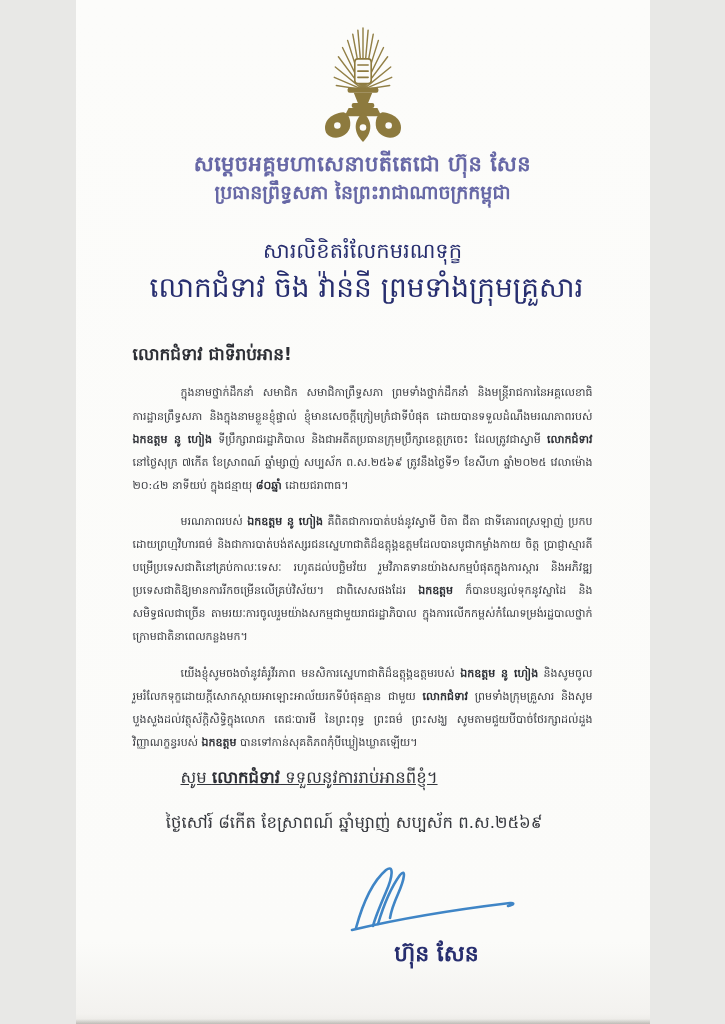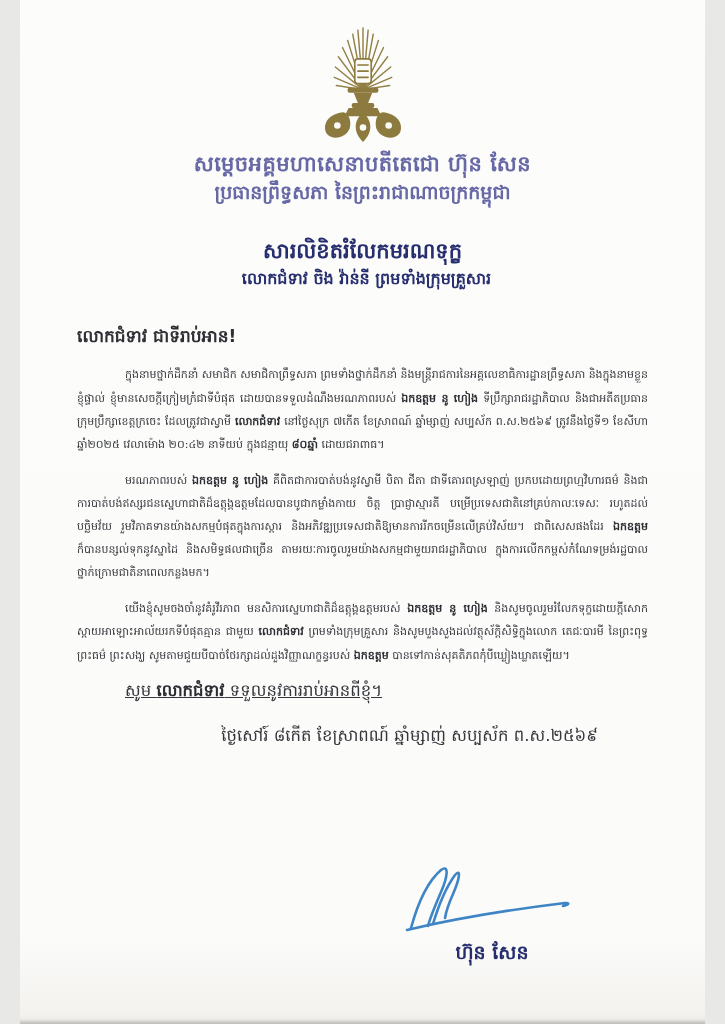--- a/index.html
+++ b/index.html
@@ -1,44 +1,44 @@
 <!DOCTYPE html>
 <html><head>
 <meta charset="utf-8">
 <style>
   html,body{margin:0;padding:0;background:#e8e8e6;}
   .page{
     position:relative;
-    width:685px;height:1024px;
+    width:574px;height:1024px;
     margin:0 auto;
     background:linear-gradient(180deg,#fcfcfa 0%, #fbfbf9 92%, #f3f2ef 99%, #e9e8e4 100%);
     overflow:hidden;
     font-family:"DejaVu Sans", sans-serif;
     color:#2f3136;
   }
   .crest-wrap{display:flex;justify-content:center;padding-top:26px;}
   .letterhead{
     text-align:center;
     color:#6768a6;
     font-weight:bold;
     margin-top:6px;
     line-height:1.4;
   }
   .letterhead .lh1{font-size:21px;letter-spacing:.5px;}
   .letterhead .lh2{font-size:19px;}
   .title-block{
     text-align:center;
     color:#272e6f;
-    font-weight:bold;
+    font-weight:normal;
     margin-top:30px;
     line-height:1.5;
   }
   .title-block .t1{font-size:21px;}
   .title-block .t2{font-size:20px;}
-  .title-block .t3{font-size:16px;padding-left:8px;}
+  .title-block .t3{font-size:28px;padding-left:8px;}
   .content{padding:0 57px;}
   .salutation{
     margin-top:34px;
     font-size:17px;
     font-weight:600;
     color:#2d2f35;
   }
   .para{
     margin:13px 0 0 0;
     font-size:11px;
@@ -65,21 +65,21 @@
   }
   .sig-block{
     position:absolute;
     right:118px;
     top:862px;
     width:190px;
     text-align:center;
   }
   .sig-name{
     margin-top:2px;
-    font-size:19px;
+    font-size:22px;
     font-weight:bold;
     color:#272e6f;
   }
   .edge-shadow{
     position:absolute;left:0;bottom:0;width:100%;height:5px;
     background:linear-gradient(180deg, rgba(0,0,0,0) 0%, rgba(60,55,45,.25) 100%);
   }
 </style>
 </head>
 <body>

